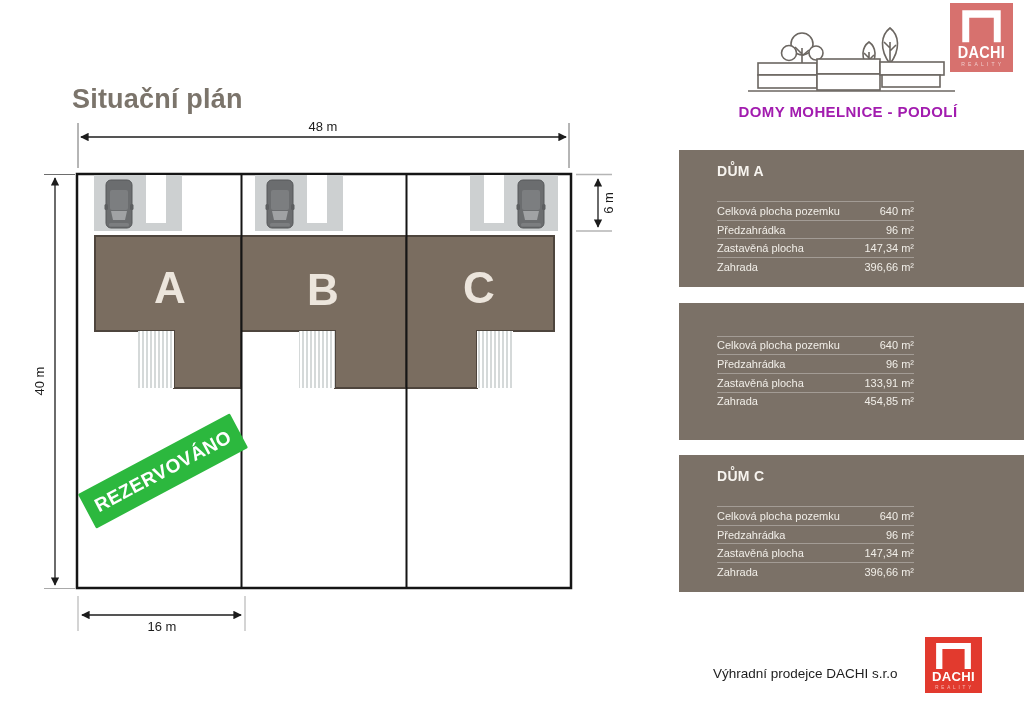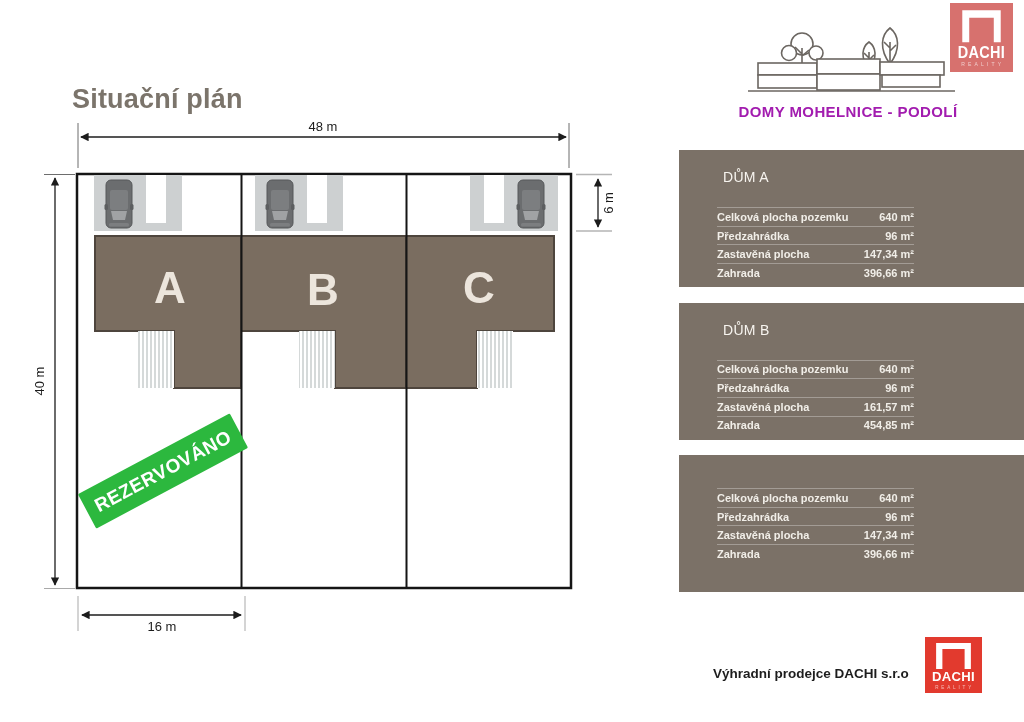--- a/index.html
+++ b/index.html
@@ -31,32 +31,32 @@
   svg text{font-family:"Liberation Sans",sans-serif;}
   .dim-label{font-size:13px;fill:#1c1c1c;}
   .house-letter{font-size:44px;font-weight:bold;fill:#ece5dc;}
   .badge-text{font-size:19px;font-weight:bold;fill:#ffffff;letter-spacing:0.5px;}
   
   .panels{position:absolute;left:679px;top:150px;width:345px;}
   .panel{
     box-sizing:border-box;height:137px;margin-bottom:15.5px;
     background:#7b7167;padding:13px 110px 0 38px;color:#f1eee8;
   }
-  .panel-title{margin:6px;font-size:14px;font-weight:normal;color:#f7f4ef;letter-spacing:0.3px;height:18px;}
+  .panel-title{margin:0;font-size:14px;font-weight:bold;color:#f7f4ef;letter-spacing:0.3px;height:18px;}
   .rows{margin-top:20px;}
   .row{
     height:17.7px;display:flex;justify-content:space-between;align-items:center;
-    border-top:1px solid rgba(255,255,255,0.3);font-size:11px;font-weight:bold;
+    border-top:1px solid rgba(255,255,255,0.3);font-size:11px;font-weight:normal;
   }
   .row-label{white-space:nowrap;}
   .row-value{white-space:nowrap;}
   
   .footer-text{
     position:absolute;left:713px;top:666px;
-    font-size:13.5px;font-weight:bold;color:#1d1d1d;
+    font-size:13.5px;font-weight:normal;color:#1d1d1d;
   }
 </style>
 </head>
 <body>
 
 <div class="main-title">Situační plán</div>
 
 <svg class="plan-svg" viewBox="25 110 630 545">
   <defs>
     <pattern id="stripes" width="4" height="4" patternUnits="userSpaceOnUse">
@@ -207,42 +207,42 @@
         <span class="row-value">147,34 m²</span>
       </div>
       <div class="row">
         <span class="row-label">Zahrada</span>
         <span class="row-value">396,66 m²</span>
       </div>
     </div>
   </section>
 
   <section class="panel">
-    <h2 class="panel-title">DŮM B</h2>
     <div class="rows">
       <div class="row">
         <span class="row-label">Celková plocha pozemku</span>
         <span class="row-value">640 m²</span>
       </div>
       <div class="row">
         <span class="row-label">Předzahrádka</span>
         <span class="row-value">96 m²</span>
       </div>
       <div class="row">
         <span class="row-label">Zastavěná plocha</span>
-        <span class="row-value">161,57 m²</span>
+        <span class="row-value">133,91 m²</span>
       </div>
       <div class="row">
         <span class="row-label">Zahrada</span>
         <span class="row-value">454,85 m²</span>
       </div>
     </div>
   </section>
 
   <section class="panel">
+    <h2 class="panel-title">DŮM C</h2>
     <div class="rows">
       <div class="row">
         <span class="row-label">Celková plocha pozemku</span>
         <span class="row-value">640 m²</span>
       </div>
       <div class="row">
         <span class="row-label">Předzahrádka</span>
         <span class="row-value">96 m²</span>
       </div>
       <div class="row">

